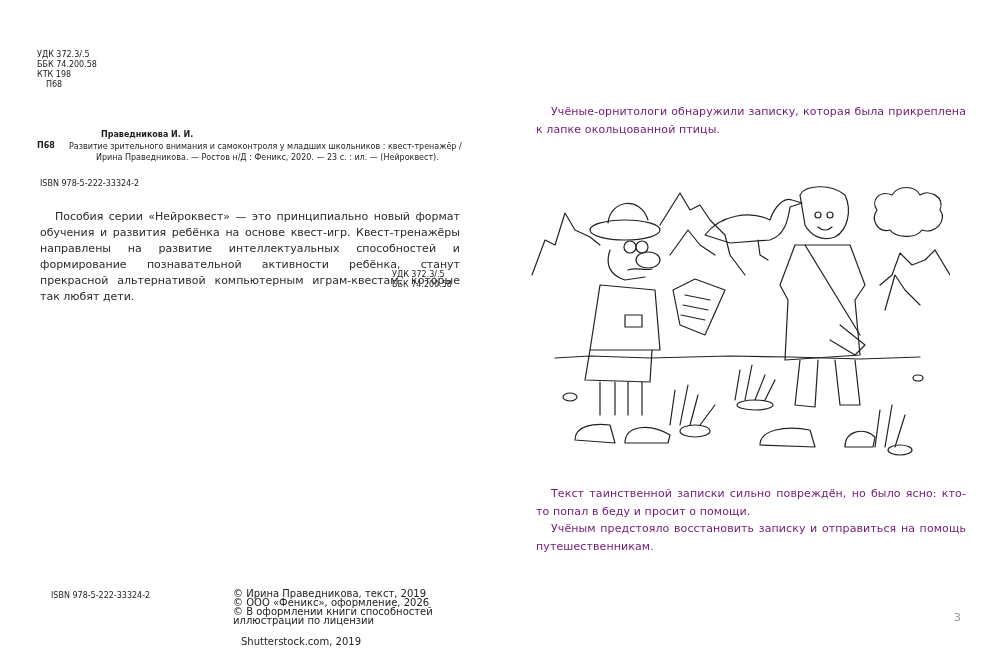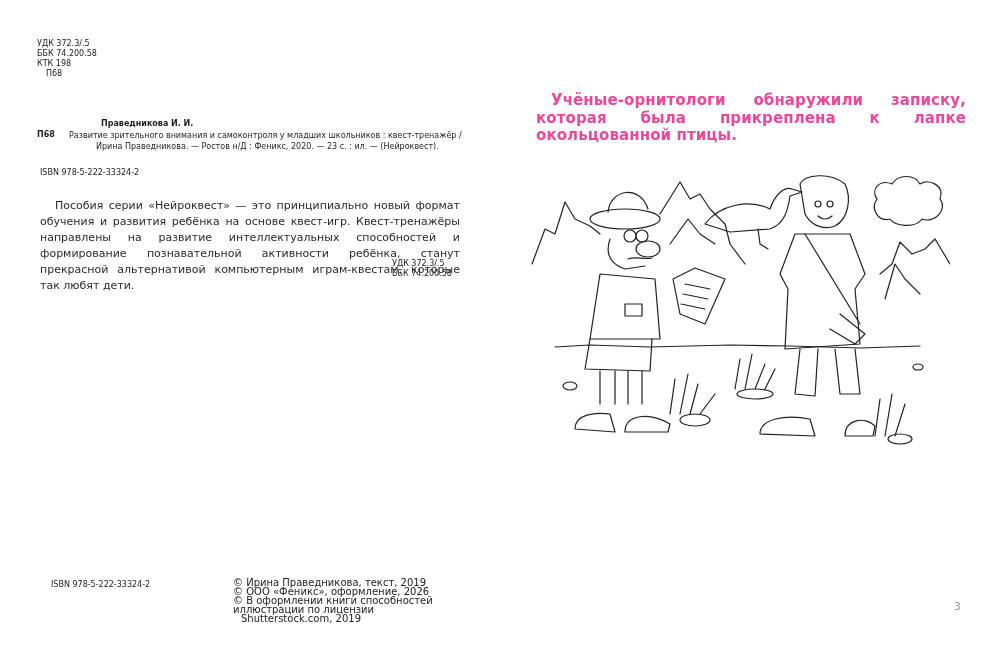--- a/index.html
+++ b/index.html
@@ -1,33 +1,33 @@
 <!DOCTYPE html>
 <html><head>
   <meta charset="utf-8">
   <style>
     html, body { margin: 0; padding: 0; }
     body {
       width: 1001px; height: 651px; background: #ffffff;
       position: relative; overflow: hidden;
       font-family: "DejaVu Sans", sans-serif; color: #1e1e1e;
     }
-    .spread { position: absolute; left: 0; top: 4px; width: 1001px; height: 540px; }
+    .spread { position: absolute; left: 0; top: 15px; width: 1001px; height: 540px; }
     .page-left { position: absolute; left: 0; top: 0; width: 500px; height: 651px; }
     .page-right { position: absolute; left: 500px; top: 0; width: 501px; height: 651px; }
     .abs { position: absolute; }
     .tiny { font-size: 8px; line-height: 10px; color: #222; }
     .codes div { white-space: nowrap; }
     .author { font-weight: bold; font-size: 8px; padding-left: 44px; }
     .biblio-line { font-size: 8px; line-height: 11px; white-space: nowrap; }
     .biblio-code { font-weight: bold; font-size: 8px; position: absolute; left: 0; top: 0; }
     .body-text { font-size: 11px; line-height: 16px; text-align: justify; color: #2a2a2a; }
     .indent { text-indent: 15px; }
     .body-text p { margin: 0; }
-    .right-text { font-size: 15px; line-height: 17.5px; text-align: justify; color: #ec4899; letter-spacing: 0.1px; font-weight: bold; }
+    .right-text { font-size: 11px; line-height: 17.5px; text-align: justify; color: #701a75; letter-spacing: 0.1px; }
     .right-text p { margin: 0; text-indent: 15px; }
     .page-num { font-size: 11px; color: #999; }
     .illustration { position: absolute; left: 530px; top: 160px; width: 420px; height: 290px; }
   </style>
 </head>
 <body>
 
 <div class="spread">
 
   <div class="page-left">
@@ -56,29 +56,33 @@
       <div>УДК 372.3/.5</div>
       <div>ББК 74.200.58</div>
     </div>
 
     <div class="abs tiny" style="left:51px; top:576px;">ISBN 978-5-222-33324-2</div>
 
     <div class="abs tiny" style="left:233px; top:574px; line-height:9px; font-size:10px;">
       <div>© Ирина Праведникова, текст, 2019</div>
       <div>© ООО «Феникс», оформление, 2026</div>
       <div>© В оформлении книги способностей иллюстрации по лицензии</div>
-      <div style="padding-left:8px;">Shutterstock.com, 2019</div>
+      <div style="padding-left:8px;margin-top:12px;">Shutterstock.com, 2019</div>
     </div>
   </div>
 
   <div class="page-right">
     <div class="abs right-text" style="left:36px; top:88px; width:430px;">
       <p>Учёные-орнитологи обнаружили записку, которая была прикреплена к лапке окольцованной птицы.</p>
     </div>
 
+    <div class="abs right-text" style="left:36px; top:470px; width:430px;">
+      <p>Текст таинственной записки сильно повреждён, но было ясно: кто-то попал в беду и просит о помощи.</p>
+      <p>Учёным предстояло восстановить записку и отправиться на помощь путешественникам.</p>
+    </div>
 
     <div class="abs page-num" style="left:454px; top:596px;">3</div>
   </div>
 
   <svg class="illustration" viewBox="0 0 420 290" fill="none" stroke="#222" stroke-width="1.2" stroke-linejoin="round" stroke-linecap="round">
 
     <path d="M2 100 L15 65 L25 70 L35 38 L45 55 L60 62 L70 70"></path>
     <path d="M130 50 L150 18 L160 35 L170 30 L180 45 L195 60 L200 80 L215 100"></path>
     <path d="M140 80 L158 55 L170 70 L185 80"></path>
     <path d="M350 110 L362 100 L370 78 L382 90 L395 85 L405 75 L420 100"></path>

